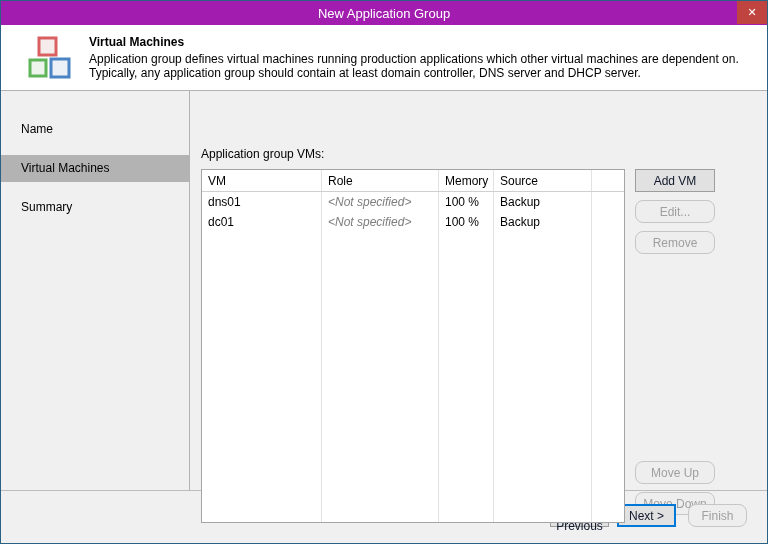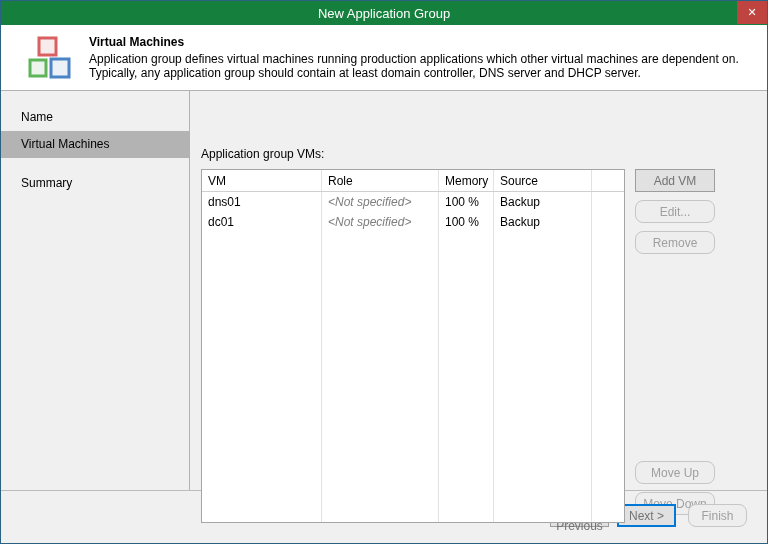--- a/index.html
+++ b/index.html
@@ -8,21 +8,21 @@
     font-family:"Liberation Sans","DejaVu Sans",sans-serif;
     font-size:12px; color:#000; background:#fff;
   }
   .window {
     box-sizing:border-box; width:768px; height:544px;
     border:1px solid #2a6285; background:#f0f0f0;
     display:flex; flex-direction:column; position:relative;
   }
   
   .titlebar {
-    flex:0 0 24px; background:#15803d; position:relative;
+    flex:0 0 24px; background:#a21caf; position:relative;
     display:flex; align-items:center; justify-content:center;
   }
   .titlebar .title { color:#fff; font-size:13px; }
   .close-btn {
     position:absolute; top:0; right:0; width:30px; height:23px;
     background:#bf4440; color:#fff; display:flex; align-items:center;
     justify-content:center; font-size:11px; cursor:pointer;
   }
   
   .header {
@@ -31,21 +31,21 @@
   }
   .logo { width:46px; height:46px; flex:0 0 46px; margin-right:16px; }
   .header-title { font-weight:bold; font-size:12px; margin-bottom:3px; }
   .header-desc { font-size:12px; line-height:14px; }
   
   .content { flex:1; display:flex; min-height:0; }
   .sidebar {
     flex:0 0 189px; border-right:1px solid #b2b2b2;
     padding-top:13px; box-sizing:border-box;
   }
-  .step { height:27px; line-height:27px; padding-left:20px; cursor:pointer; }
+  .step { height:27px; line-height:27px; padding-left:20px; cursor:pointer;margin-top:12px; }
   .step.selected { background:#b3b3b3; }
   .step-summary { margin-top:12px; }
   .main { flex:1; padding:12px 10px 0 11px; box-sizing:border-box;margin-top:44px; }
   .table-label { height:16px; margin-bottom:6px; }
   .main-row { display:flex; }
   
   .table {
     width:424px; height:354px; background:#fff;
     border:1px solid #a5a5a5; box-sizing:border-box;
     position:relative; overflow:hidden;
@@ -54,21 +54,21 @@
   .v1{left:119px;} .v2{left:236px;} .v3{left:291px;} .v4{left:389px;} .v5{left:437px;}
   .tr { display:flex; height:20px; align-items:center; position:relative; }
   .tr.head { height:21px; border-bottom:1px solid #cfcfcf; }
   .td { padding-left:6px; box-sizing:border-box; white-space:nowrap; overflow:hidden; }
   .c-vm{width:120px;} .c-role{width:117px;} .c-mem{width:55px;} .c-src{width:98px;}
   .muted { color:#7d7d7d; font-style:italic; }
   
   .btn {
     box-sizing:border-box; height:23px; background:#e1e1e1;
     border:1px solid #9d9d9d; font-size:12px; font-family:inherit;
-    color:#737373; cursor:pointer; text-align:center;
+    color:#0f172a; cursor:pointer; text-align:center;
   }
   .btn.disabled { background:#eeeeee; border-color:#c6c6c6; color:#9f9f9f; cursor:default;border-radius:8px; }
   .btn.default { border:1px solid #0078d7; box-shadow: inset 0 0 0 1px #0078d7; }
   .side-buttons { display:flex; flex-direction:column; margin-left:10px; height:354px; }
   .side-buttons .btn { width:80px; margin-bottom:8px; }
   .push-down { margin-top:auto; }
   
   .footer {
     flex:0 0 53px; border-top:1px solid #bcbcbc;
     display:flex; justify-content:flex-end; align-items:flex-start;

